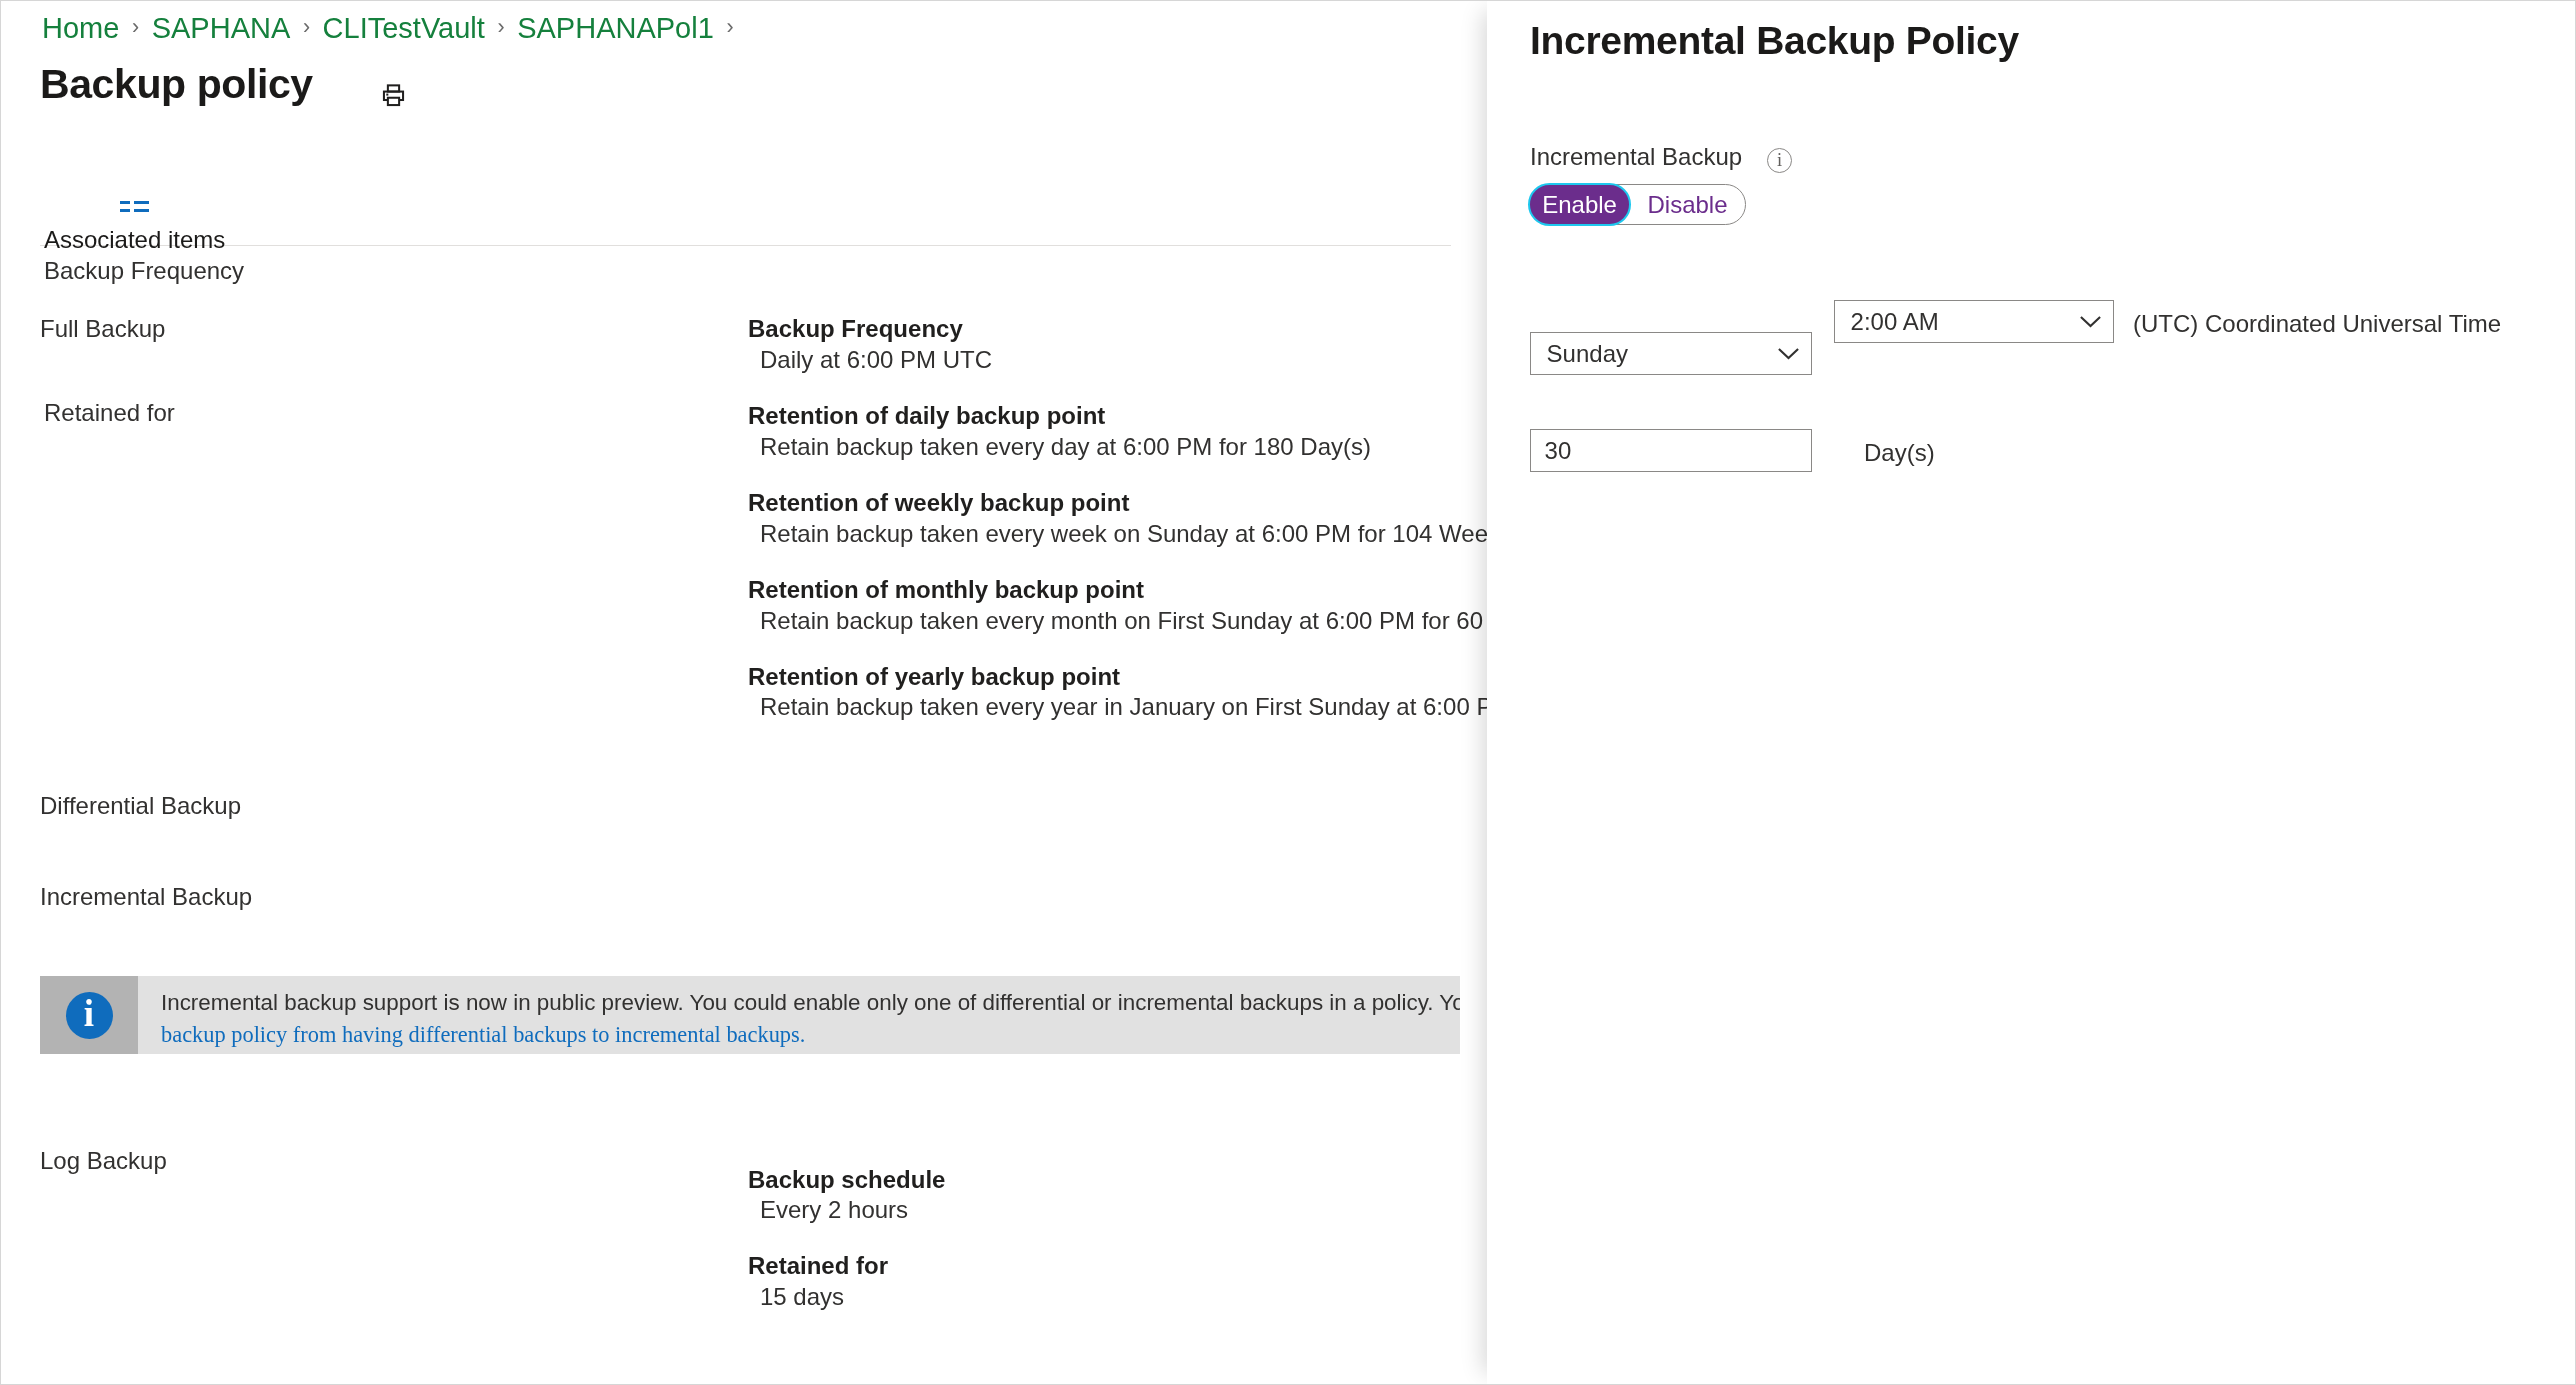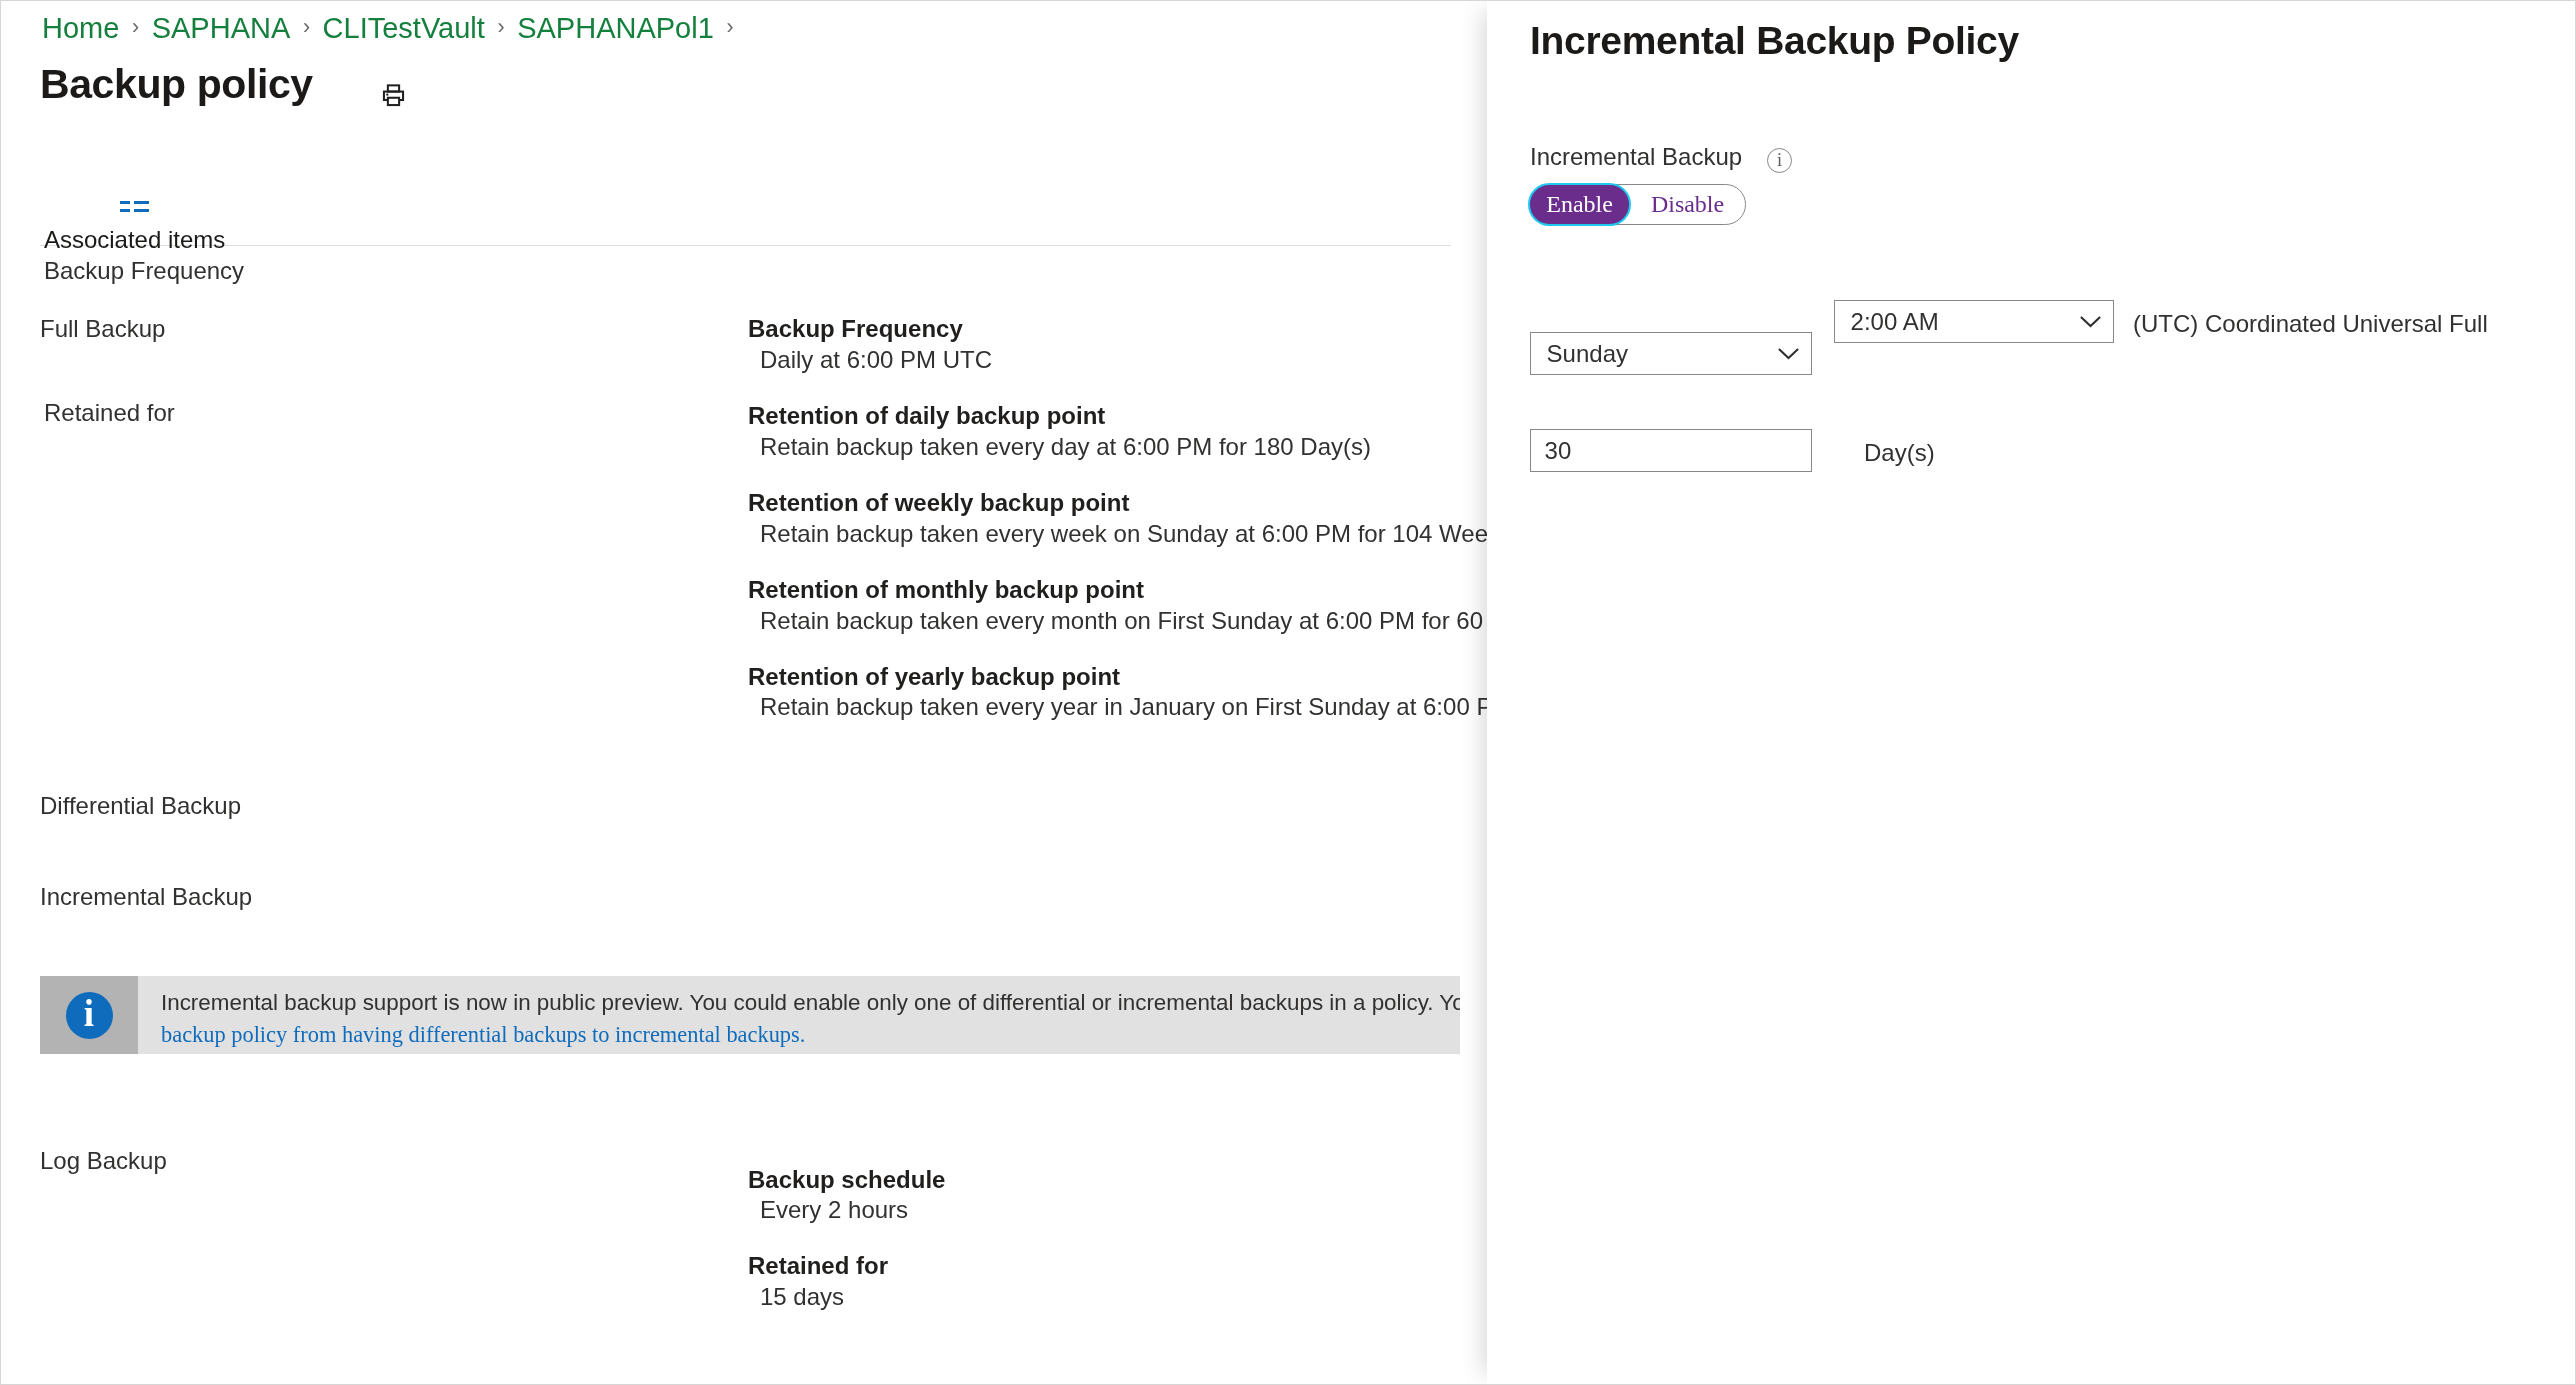--- a/index.html
+++ b/index.html
@@ -251,21 +251,21 @@
   }
   .toggle-opt {
     font-size: 24px;
     cursor: pointer;
     display: flex;
     align-items: center;
     justify-content: center;
     height: 37px;
     border: none;
     background: transparent;
-    font-family: Liberation Serif, serif;
+    font-family: Liberation Sans, sans-serif;
   }
   #toggle-enable {
     width: 101px;
     margin-left: -1.9px;
     border-radius: 20.4px;
     background: #6b2d8c;
     color: #ffffff;
     outline: 2.9px solid #1ec8ee;
     outline-offset: -1px;
     height: 41px;
@@ -458,21 +458,21 @@
 
       <div class="az-select" id="time-select">
         <span class="sel-value">2:00 AM</span>
         <span class="chev">
           <svg width="23" height="13.6" viewBox="0 0 24 14">
               <path d="M2 2 L12 11.5 L22 2" fill="none" stroke="#323130" stroke-width="2.2"></path>
             </svg>
         </span>
       </div>
 
-      <div id="timezone-label">(UTC) Coordinated Universal Full</div>
+      <div id="timezone-label">(UTC) Coordinated Universal Time</div>
 
       <div class="field-label" id="retained-for-label">Retained for</div>
 
       <input id="retention-input" type="text" value="30" style="">
 
       <div id="retention-unit-label">Day(s)</div>
 
     </div>
   </div>
 

